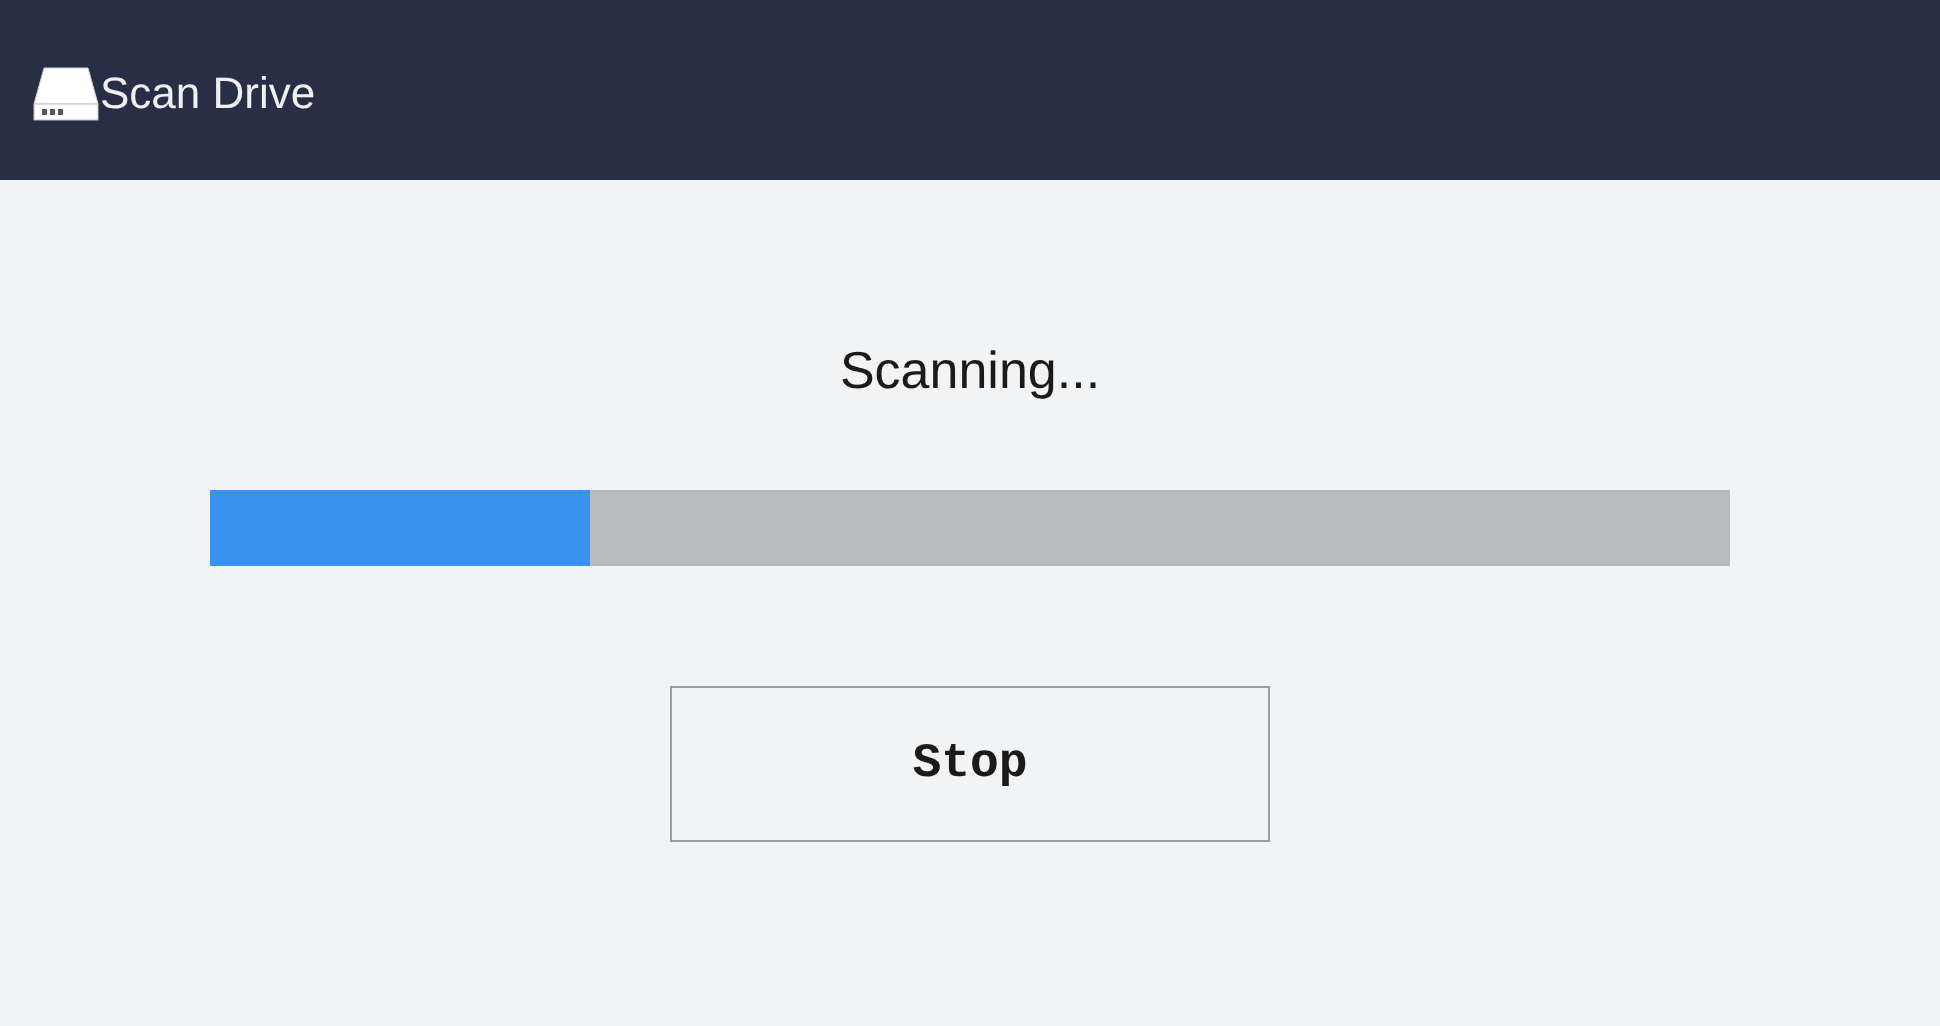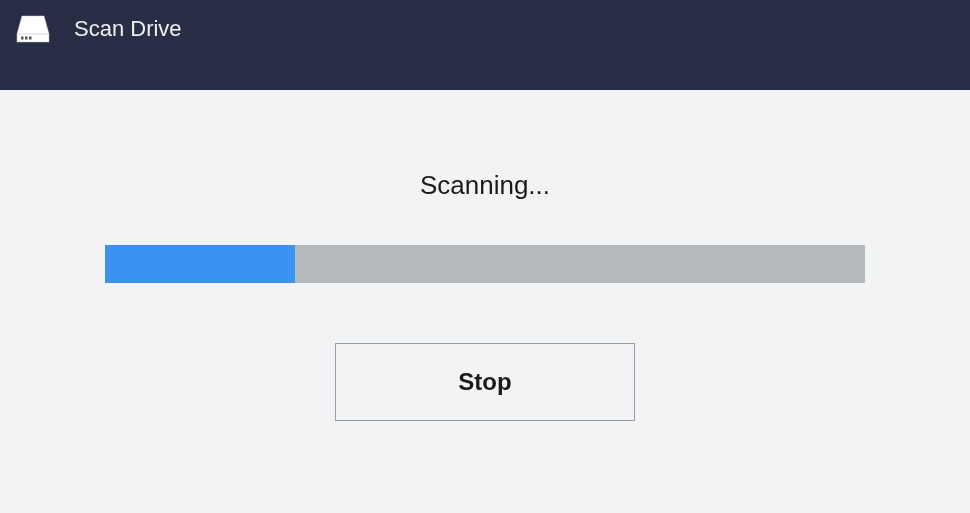--- a/index.html
+++ b/index.html
@@ -12,22 +12,22 @@
       height: 513px;
       font-family: Arial, Helvetica, sans-serif;
       background: #f2f3f5;
       overflow: hidden;
     }
     .header {
       background: #282e45;
       height: 90px;
       display: flex;
       align-items: flex-start;
-      padding: 14px 16px;
-      gap: 24px;
+      padding: 32px 16px;
+      gap: 0;
     }
     .drive-icon {
       width: 34px;
       height: 30px;
       flex-shrink: 0;
     }
     .header-title {
       color: #f0f0f0;
       font-size: 22px;
       font-weight: 400;
@@ -59,21 +59,21 @@
     }
     .stop-button {
       width: 300px;
       height: 78px;
       background: #f2f3f5;
       border: 1px solid #9a9da0;
       font-size: 24px;
       font-weight: 700;
       color: #1a1a1a;
       cursor: pointer;
-      font-family: Liberation Sans, sans-serif;
+      font-family: Liberation Mono, monospace;
     }
   </style>
 </head>
 <body>
 
 <div class="header">
   <span class="drive-icon">
     <svg viewBox="0 0 34 30" xmlns="http://www.w3.org/2000/svg">
       <path d="M 6 2 L 28 2 L 33 20 L 1 20 Z" fill="#ffffff" stroke="#d0d0d0" stroke-width="0.5"></path>
       <rect x="1" y="20" width="32" height="8" fill="#ffffff" stroke="#c0c0c0" stroke-width="0.5"></rect>

